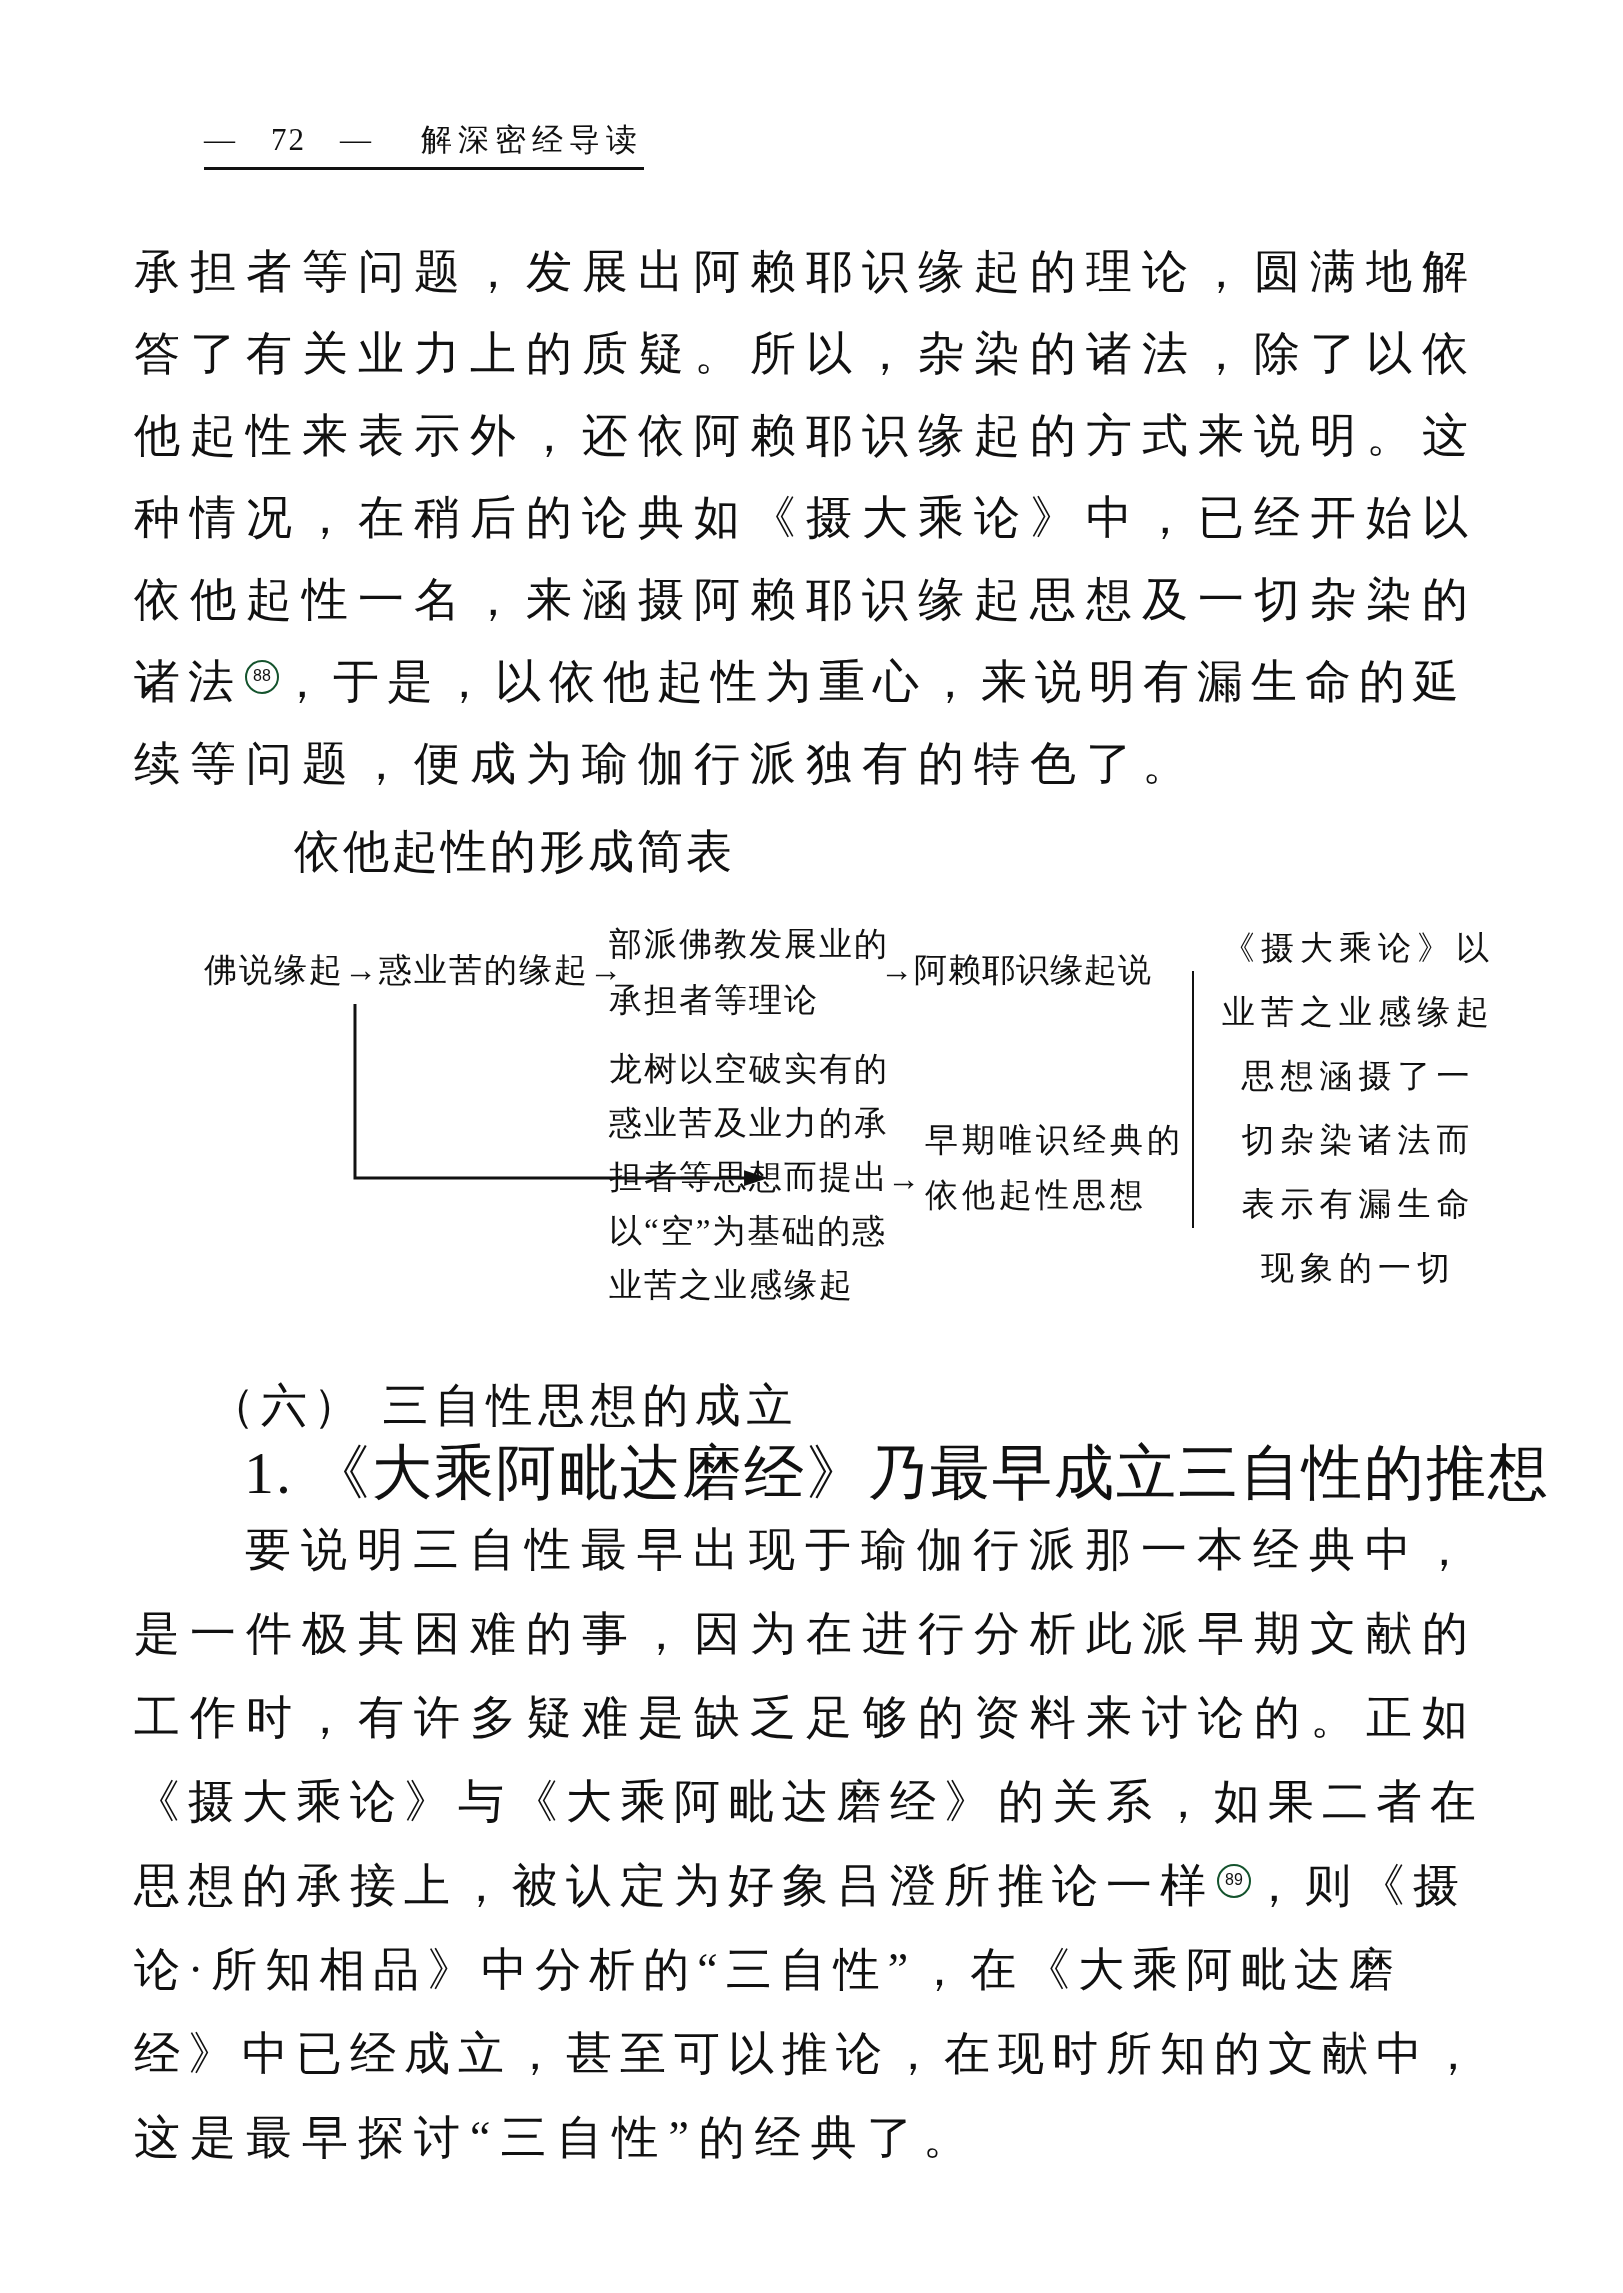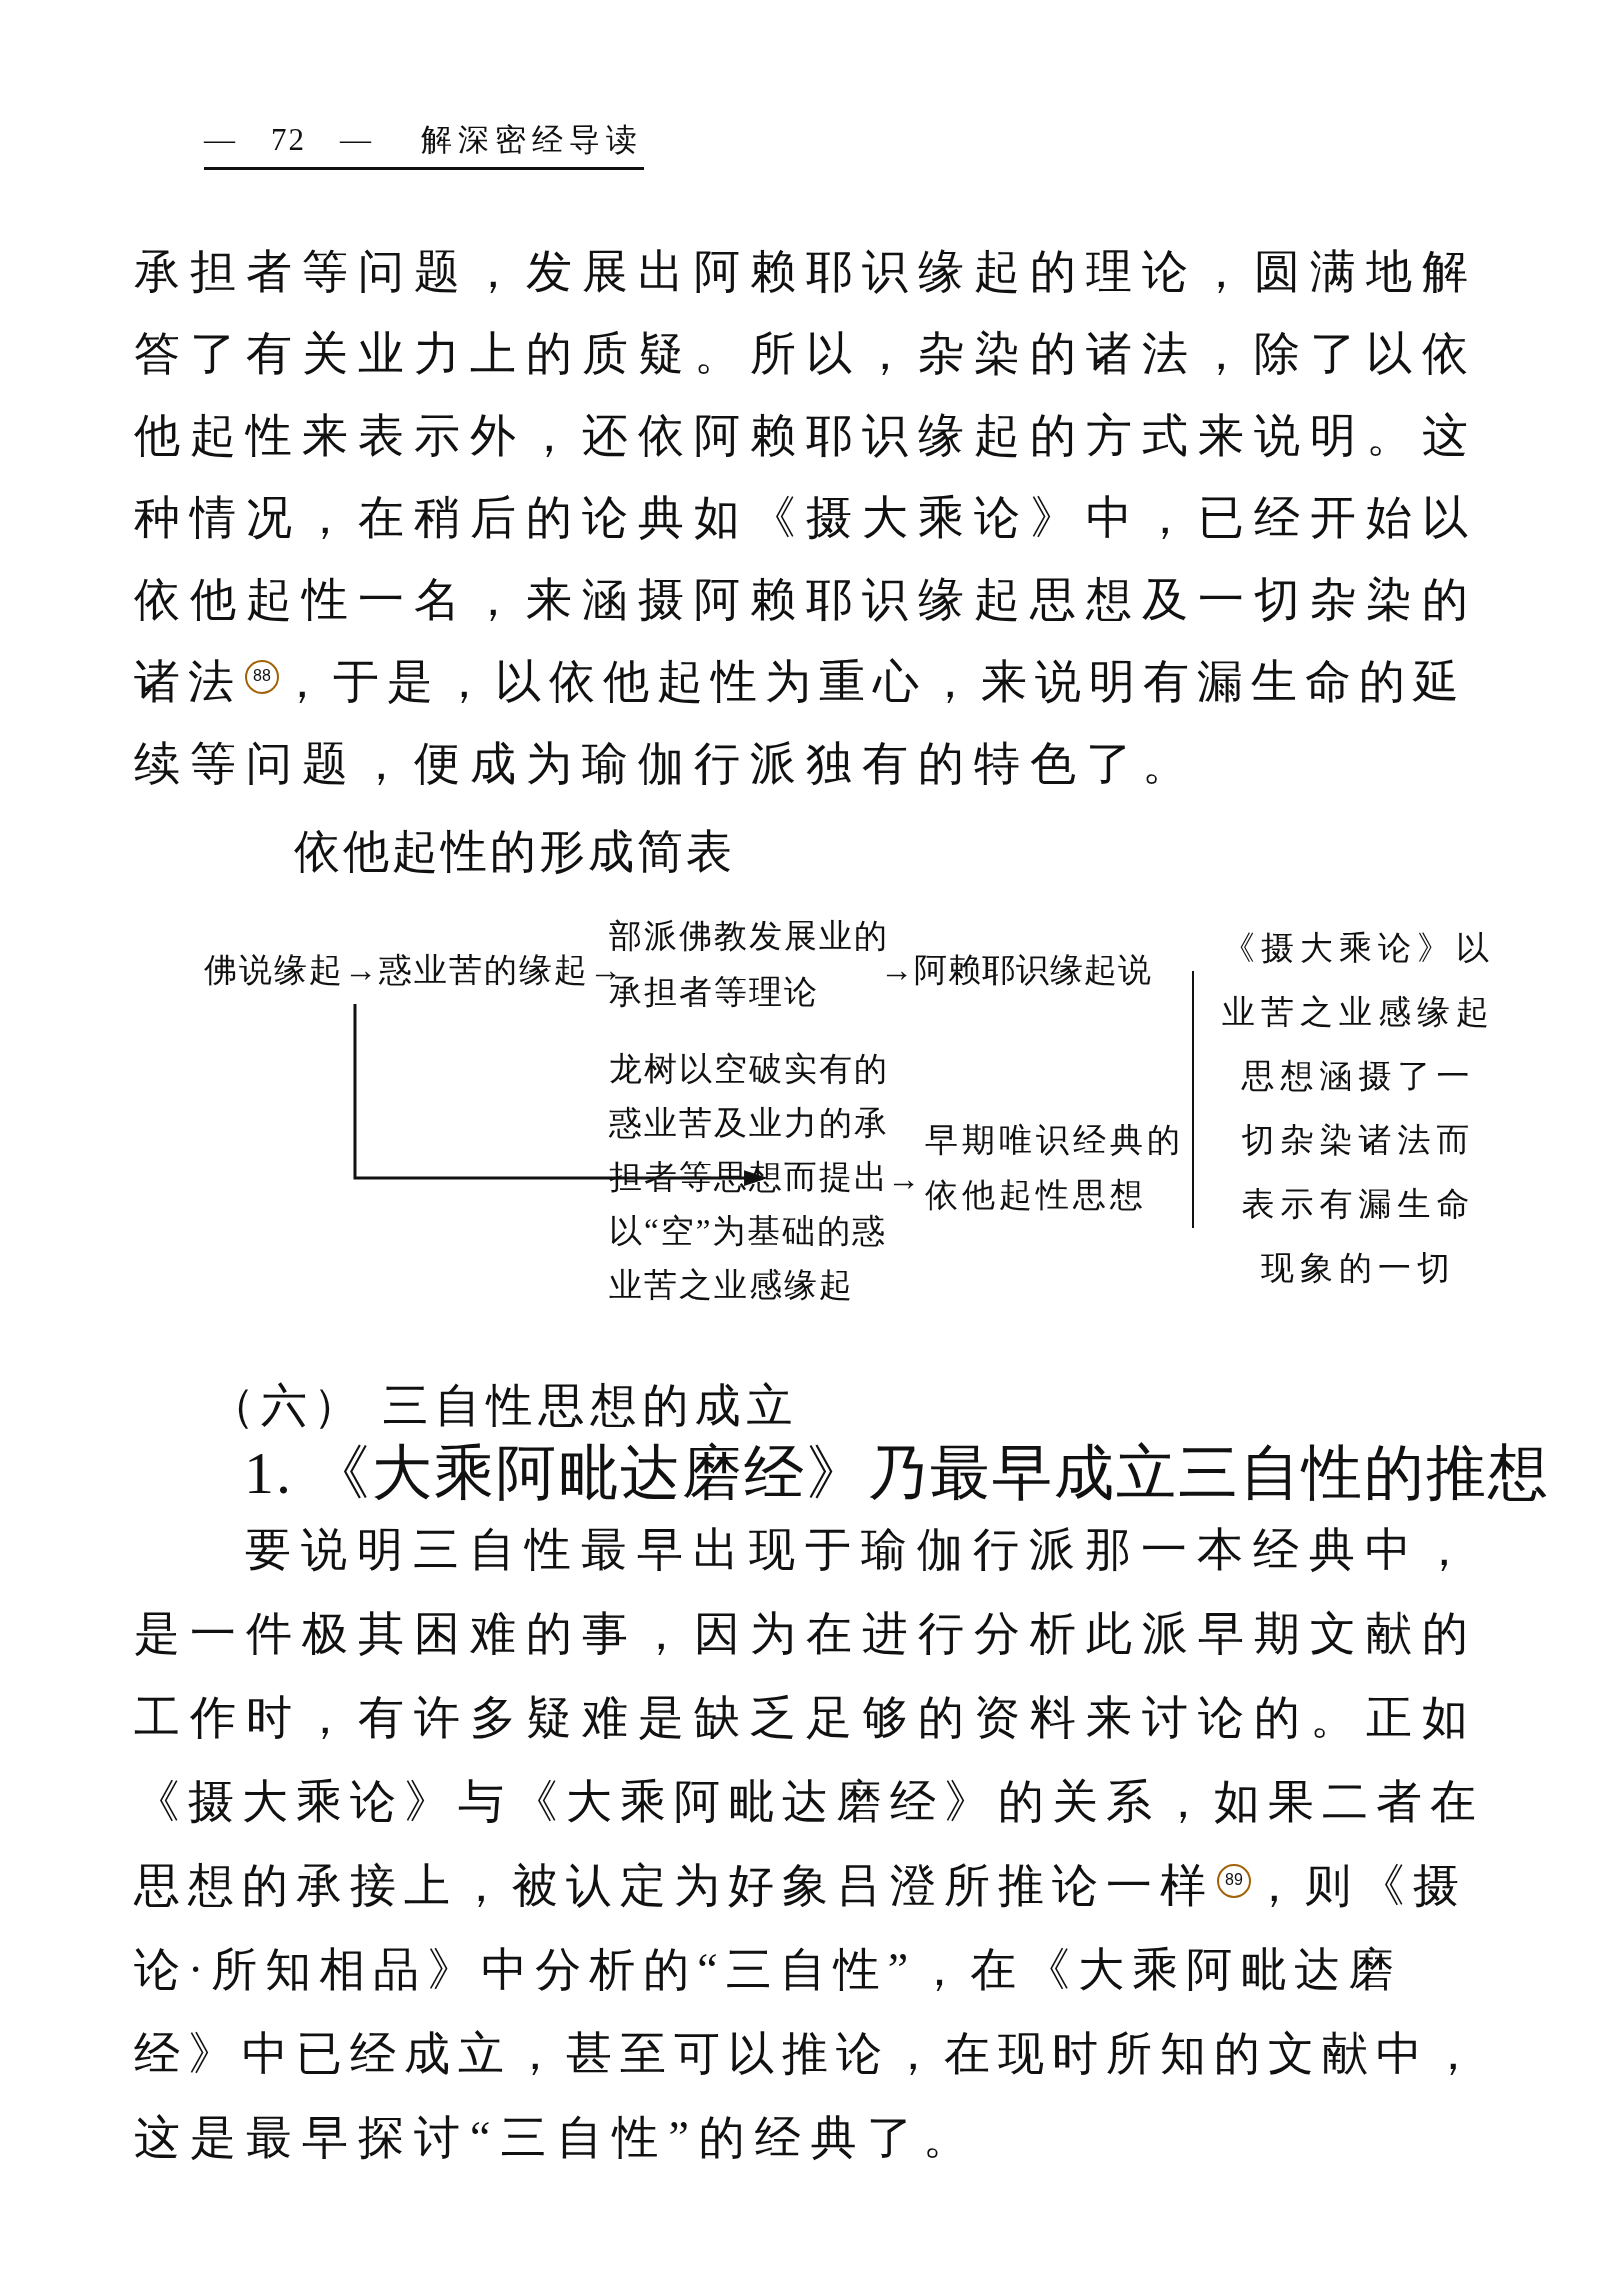--- a/index.html
+++ b/index.html
@@ -28,36 +28,36 @@
   .p2{top:1508px;}
   .bl{
     font-size:46px;line-height:82px;height:82px;
     letter-spacing:10px;white-space:nowrap;
   }
   .p2 .bl{line-height:84px;height:84px;}
   .tight{letter-spacing:8px;}
   .indent2{text-indent:111px;}
   .fnmark{
     display:inline-block;width:30px;height:30px;
-    border:2px solid #a16207;border-radius:50%;
+    border:2px solid #14532d;border-radius:50%;
     font-size:16px;line-height:28px;text-align:center;
     vertical-align:16px;letter-spacing:0;margin-left:3px;
     font-family:"Liberation Sans",sans-serif;
   }
   
   .subtitle{
     position:absolute;left:294px;top:822px;
     font-size:46px;line-height:60px;letter-spacing:3px;white-space:nowrap;
   }
   
   .diagram{position:absolute;left:139px;top:896px;width:1481px;height:418px;}
   .dnode{position:absolute;font-size:33px;white-space:nowrap;letter-spacing:2px;}
   .dline{line-height:56px;}
   .row1{left:65px;top:52px;}
-  .branch-top{left:470px;top:12px;}
+  .branch-top{left:470px;top:20px;}
   .result-top{left:741px;top:52px;letter-spacing:1px;}
   .branch-bottom{left:470px;top:146px;}
   .branch-bottom .dline{line-height:54px;}
   .arrow2{left:748px;top:265px;}
   .result-bottom{left:786px;top:217px;}
   .result-bottom .dline{line-height:55px;letter-spacing:4px;}
   .divider-line{
     position:absolute;left:1053px;top:75px;width:2px;height:257px;background:#111;
   }
   .right-note{left:1083px;top:20px;letter-spacing:6px;}

